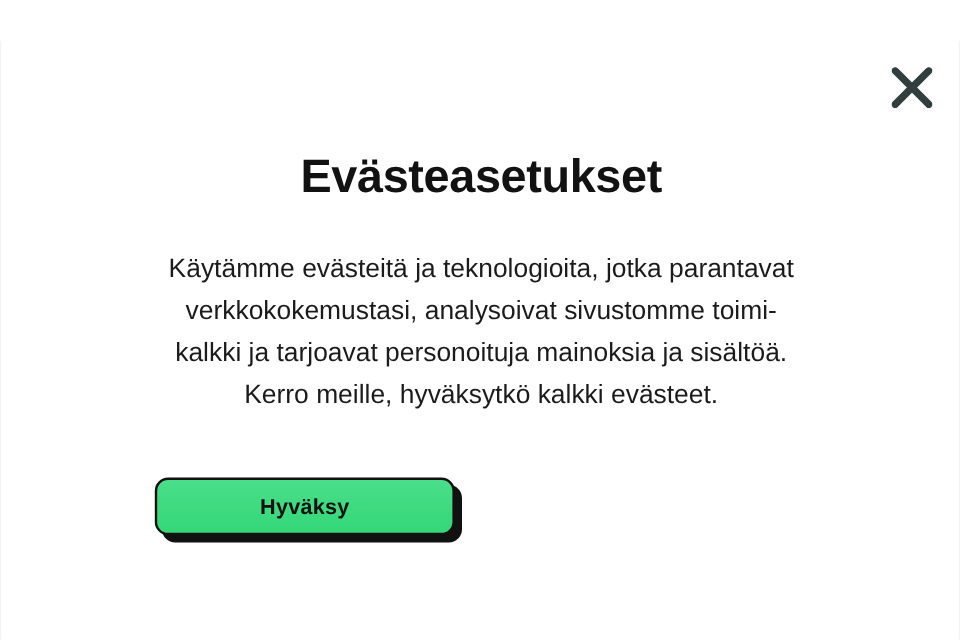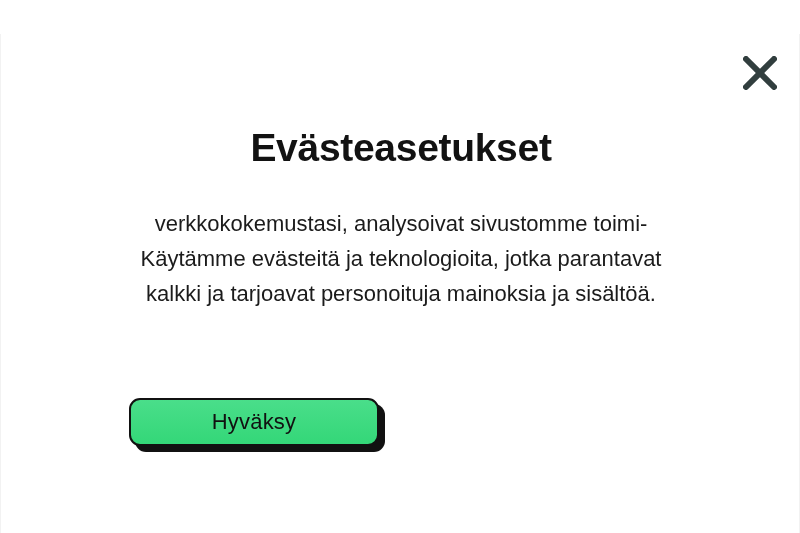--- a/index.html
+++ b/index.html
@@ -92,22 +92,22 @@
 
   .btn {
     position: absolute;
     top: 0;
     height: 48px;
     box-sizing: border-box;
     border: 2px solid #111111;
     border-radius: 11px;
     box-shadow: 6px 6px 0 0 #111111;
     font-family: "Liberation Sans", "DejaVu Sans", sans-serif;
-    font-size: 22px;
-    font-weight: 400;
+    font-size: 18px;
+    font-weight: 700;
     letter-spacing: 0.2px;
     color: #111111;
     cursor: pointer;
     display: flex;
     align-items: center;
     justify-content: center;
     padding: 0;
   }
 
   .btn-accept {
@@ -134,22 +134,23 @@
       <svg width="34" height="34" viewBox="0 0 34 34" xmlns="http://www.w3.org/2000/svg">
         <line x1="3" y1="3" x2="31" y2="31" stroke="#313e3e" stroke-width="6" stroke-linecap="round"></line>
         <line x1="31" y1="3" x2="3" y2="31" stroke="#313e3e" stroke-width="6" stroke-linecap="round"></line>
       </svg>
     </span>
   </button>
 
   <h1 class="dialog-title">Evästeasetukset</h1>
 
   <p class="dialog-body">
+    <span class="body-line">Käytämme evästeitä ja teknologioita, jotka parantavat</span>
     <span class="body-line">verkkokokemustasi, analysoivat sivustomme toimi-</span>
-    <span class="body-line">Käytämme evästeitä ja teknologioita, jotka parantavat</span>
     <span class="body-line">kalkki ja tarjoavat personoituja mainoksia ja sisältöä.</span>
+    <span class="body-line">Kerro meille, hyväksytkö kalkki evästeet.</span>
   </p>
 
   <div class="button-row">
     <button class="btn btn-accept">Hyväksy</button>
   </div>
 
 </div>
 
 </body></html>

